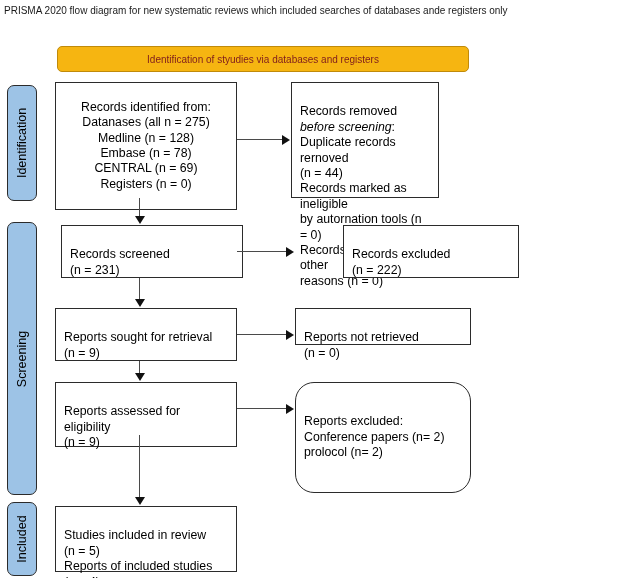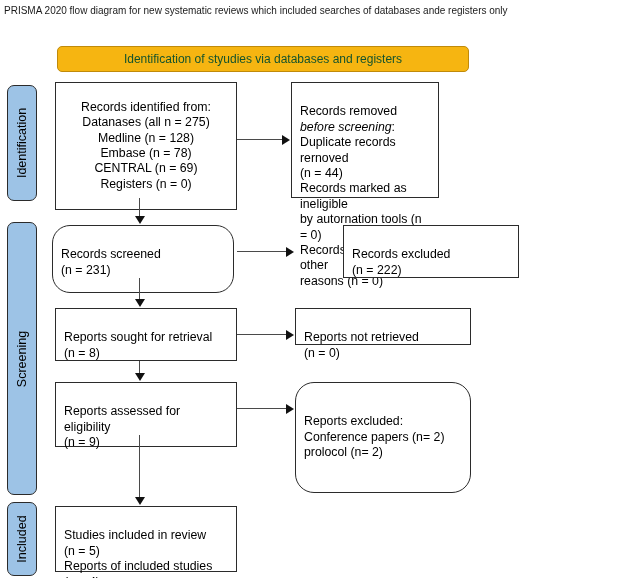--- a/index.html
+++ b/index.html
@@ -58,22 +58,22 @@
     top: 46px;
     width: 412px;
     height: 26px;
     background: #F6B511;
     border: 1.4px solid #C08A0A;
     border-radius: 5px;
     box-sizing: border-box;
     display: flex;
     align-items: center;
     justify-content: center;
-    font-size: 12px;
-    color: #14532d;
+    font-size: 10px;
+    color: #7f1d1d;
   }
 
   
   .flow-box {
     position: absolute;
     background: #ffffff;
     border: 1.7px solid #2b2b2b;
     box-sizing: border-box;
     font-size: 12.3px;
     line-height: 15.4px;
@@ -88,21 +88,21 @@
     justify-content: center;
   }
   .flow-box.vcenter {
     display: flex;
     align-items: center;
   }
   .flow-box .emph { font-style: italic; }
 
   #box-records-identified { left: 55px;  top: 82px;  width: 182px; height: 128px; }
   #box-records-removed    { left: 291px; top: 82px;  width: 148px; height: 116px; }
-  #box-records-screened   { left: 52px;  top: 225px; width: 182px; height: 68px; border-radius: 18px; }
+  #box-records-screened   { left: 61px;  top: 225px; width: 182px; height: 53px; }
   #box-records-excluded   { left: 295px; top: 225px; width: 176px; height: 53px; margin-left: 48px; }
   #box-reports-sought     { left: 55px;  top: 308px; width: 182px; height: 53px; }
   #box-reports-not-retrieved { left: 295px; top: 308px; width: 176px; height: 37px; }
   #box-reports-assessed   { left: 55px;  top: 382px; width: 182px; height: 65px; }
   #box-reports-excluded   { left: 295px; top: 382px; width: 176px; height: 111px; border-radius: 19px; }
   #box-studies-included   { left: 55px;  top: 506px; width: 182px; height: 66px; }
 
   #box-records-identified .inner-lines { width: 100%; text-align: center; }
 
   
@@ -190,21 +190,21 @@
 (n = 231)</span>
 </div>
 
 <div class="flow-box" id="box-records-excluded">
   <span>Records excluded
 (n = 222)</span>
 </div>
 
 <div class="flow-box" id="box-reports-sought">
   <span>Reports sought for retrieval
-(n = 8)</span>
+(n = 9)</span>
 </div>
 
 <div class="flow-box" id="box-reports-not-retrieved">
   <span>Reports not retrieved
 (n = 0)</span>
 </div>
 
 <div class="flow-box" id="box-reports-assessed">
   <span>Reports assessed for eligibility
 (n = 9)</span>

